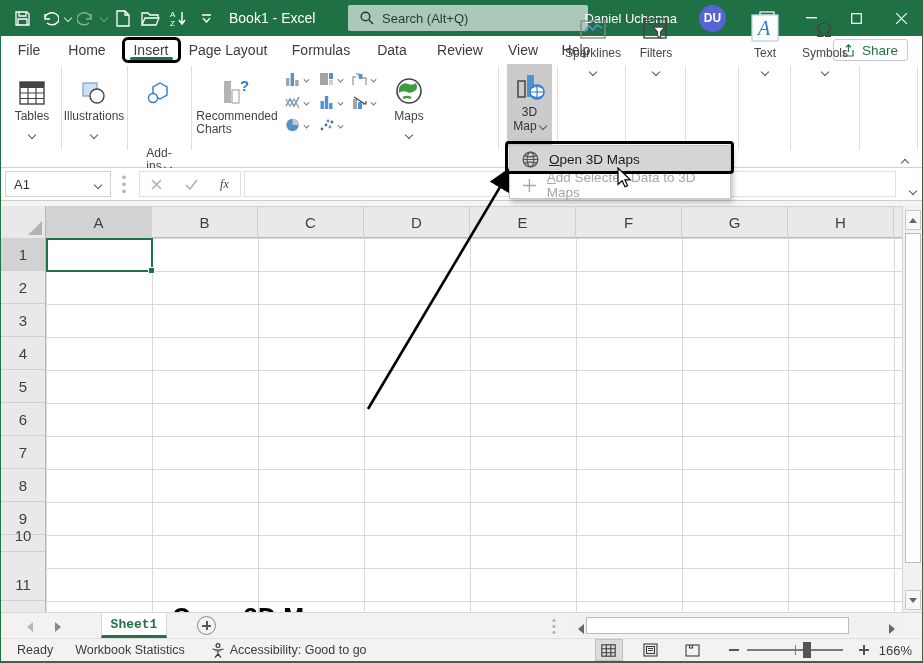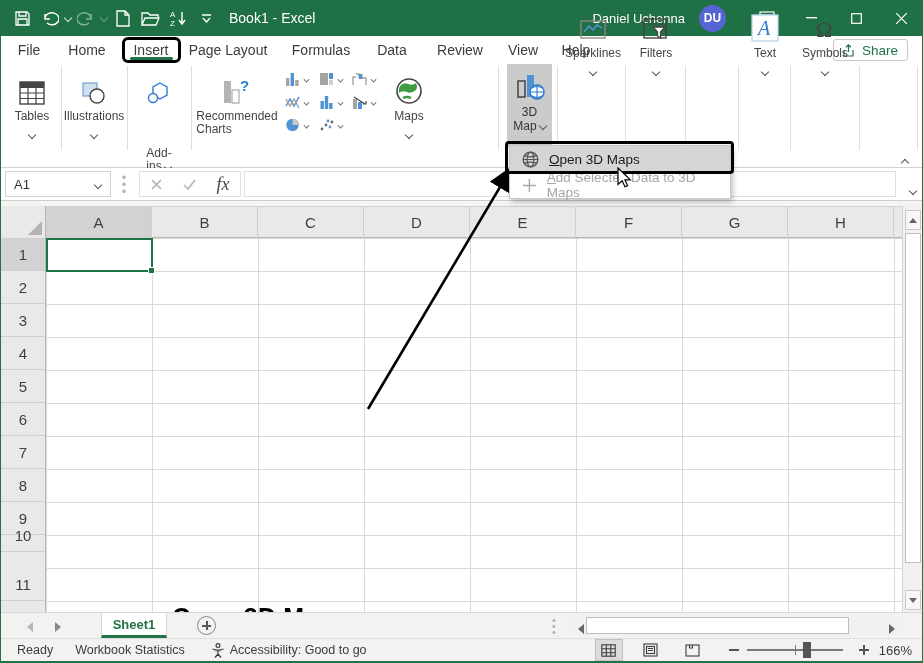--- a/index.html
+++ b/index.html
@@ -12,21 +12,21 @@
   .titlebar { position:absolute; left:0; top:0; width:923px; height:36px; background:#1f7044; display:flex; align-items:center; }
   .qat { display:flex; align-items:center; gap:2px; padding-left:8px; }
   .qat-btn { width:26px; height:26px; display:flex; align-items:center; justify-content:center; }
   .qat-btn svg { display:block; }
   .dim { opacity:.45; }
   .tb-title { color:#fff; font-size:14px; margin-left:10px; white-space:nowrap; }
   .searchbox { position:absolute; left:347px; top:5px; width:240px; height:26px; background:#abc9ba; border-radius:2px;
                display:flex; align-items:center; gap:8px; padding-left:34px; color:#1e3d2f; font-size:13px; }
   .searchbox svg { position:absolute; left:12px; top:6px; }
   .tb-right { position:absolute; right:0; top:0; height:36px; display:flex; align-items:center; }
-  .tb-user { color:#fff; font-size:13px; margin-right:14px; }
+  .tb-user { color:#fff; font-size:13px; margin-right:22px; }
   .avatar { width:27px; height:27px; border-radius:50%; background:#5566d4; color:#fff; font-size:12px; font-weight:bold;
             display:flex; align-items:center; justify-content:center; margin-right:18px; }
   .winbtn { width:45px; height:36px; display:flex; align-items:center; justify-content:center; color:#fff; }
 
   
   .tabrow { position:absolute; left:0; top:36px; width:923px; height:27px; background:#fff; }
   .rtab { position:absolute; top:0; height:27px; display:flex; align-items:center; justify-content:center;
           font-size:14px; color:#3b3b3b; }
   .rtab.active { font-weight:normal; }
   .insert-underline { position:absolute; left:129px; top:57px; width:43px; height:3px; background:#217346; border-radius:2px; }
@@ -52,21 +52,21 @@
                display:flex; flex-direction:column; align-items:center; font-size:12px; color:#333; }
   .collapse-chev { position:absolute; left:901px; top:152px; }
 
   
   .formularow { position:absolute; left:0; top:168px; width:923px; height:33px; background:#fff; border-bottom:1px solid #d0cecc; display:flex; align-items:center; }
   .namebox { position:absolute; left:4px; top:3px; width:106px; height:26px; border:1px solid #d4d2cf; display:flex; align-items:center;
              padding-left:8px; font-size:13px; color:#333; }
   .namebox .chev { position:absolute; right:9px; top:10px; }
   .fdots { position:absolute; left:120px; top:6px; color:#b5b3b0; font-size:13px; letter-spacing:0; line-height:7px; text-align:center; width:6px; }
   .fbtns { position:absolute; left:138px; top:3px; width:102px; height:26px; border:1px solid #e2e0de; display:flex; align-items:center; justify-content:space-around; }
-  .fx { font-style:italic; font-family:"Liberation Serif", serif; font-size:18px; color:#444; }
+  .fx { font-style:italic; font-family:"Liberation Serif", serif; font-size:12px; color:#444; }
   .fbar { position:absolute; left:243px; top:3px; width:652px; height:26px; border:1px solid #e2e0de; background:#fff; }
   .fexpand { position:absolute; right:8px; top:12px; }
 
   
   .sheetarea { position:absolute; left:0; top:201px; width:923px; height:411px; background:#f5f4f3; overflow:hidden; }
   .colheaders { position:absolute; left:0; top:5px; width:901px; height:32px; background:#e9e9e9; border-top:1px solid #cfcfcf; border-bottom:1px solid #b8b8b8; }
   .corner { position:absolute; left:0; top:5px; width:45px; height:32px; background:#e9e9e9; border-right:1px solid #b8b8b8; }
   .corner::after { content:""; position:absolute; right:3px; bottom:3px; border-left:14px solid transparent; border-bottom:14px solid #b3b3b3; }
   .colh { position:absolute; top:0; height:31px; display:flex; align-items:center; justify-content:center; font-size:15px; color:#3f3f3f;
           border-right:1px solid #cfcfcf; width:106px; }
@@ -107,21 +107,21 @@
 
   .cursor { position:absolute; left:616px; top:167px; }
 
   
   .tabbar { position:absolute; left:0; top:612px; width:923px; height:26px; background:#f3f2f1; border-top:1px solid #d6d6d6; }
   .nav-tri { position:absolute; top:9px; width:0; height:0; }
   .nav-left { border-top:5px solid transparent; border-bottom:5px solid transparent; border-right:6px solid #b8b6b4; }
   .nav-right { border-top:5px solid transparent; border-bottom:5px solid transparent; border-left:6px solid #8a8886; }
   .sheettab { position:absolute; left:100px; top:0; width:66px; height:25px; background:#fff; border-left:1px solid #d6d6d6; border-right:1px solid #d6d6d6;
               border-bottom:3px solid #217346; display:flex; align-items:center; justify-content:center;
-              color:#217346; font-weight:bold; font-size:13px; }
+              color:#217346; font-weight:bold; font-size:13px;font-family:Liberation Mono, monospace; }
   .addsheet { position:absolute; left:196px; top:3px; width:19px; height:19px; border:1px solid #8a8886; border-radius:50%;
               display:flex; align-items:center; justify-content:center; color:#555; }
   .plus { position:relative; width:9px; height:9px; }
   .plus::before { content:""; position:absolute; left:4px; top:0; width:1.5px; height:9px; background:#555; }
   .plus::after { content:""; position:absolute; left:0; top:4px; width:9px; height:1.5px; background:#555; }
   .splitdots { position:absolute; left:550px; top:4px; color:#b0aeac; font-size:11px; line-height:6px; width:6px; text-align:center; }
   .hscroll-left, .hscroll-right { position:absolute; top:5px; width:15px; height:16px; display:flex; align-items:center; justify-content:center; }
   .hs-thumb { position:absolute; left:585px; top:4px; width:263px; height:17px; background:#fff; border:1px solid #bdbdbd; }
   .hscroll-track { position:absolute; left:570px; top:3px; width:330px; height:19px; background:#f1f1f1; }
 
@@ -183,20 +183,27 @@
           <path d="M13 2 v11 M10 10 l3 4 l3 -4" fill="none" stroke="#fff" stroke-width="1.4"></path>
         </svg>
       </div>
       <div class="qat-btn">
         <svg width="11" height="10" viewBox="0 0 11 10">
             <path d="M1 2 h9 M2 5 l3.5 4 l3.5 -4" fill="none" stroke="#fff" stroke-width="1.4"></path>
           </svg>
       </div>
     </div>
     <span class="tb-title">Book1 - Excel</span>
+    <div class="searchbox">
+      <svg width="14" height="14" viewBox="0 0 14 14">
+          <circle cx="5.5" cy="5.5" r="4.3" fill="none" stroke="#1e3d2f" stroke-width="1.4"></circle>
+          <path d="M9 9 l4 4" stroke="#1e3d2f" stroke-width="1.4"></path>
+        </svg>
+      <span>Search (Alt+Q)</span>
+    </div>
     <div class="tb-right">
       <span class="tb-user">Daniel Uchenna</span>
       <div class="avatar">DU</div>
       <div class="winbtn">
         <svg width="16" height="14" viewBox="0 0 16 14">
             <rect x="1" y="1" width="14" height="12" fill="none" stroke="#fff" stroke-width="1.2"></rect>
             <path d="M1 4 h14 M8 11 v-4 M5.5 9 l2.5 -2.5 l2.5 2.5" fill="none" stroke="#fff" stroke-width="1.2"></path>
           </svg>
       </div>
       <div class="winbtn">

